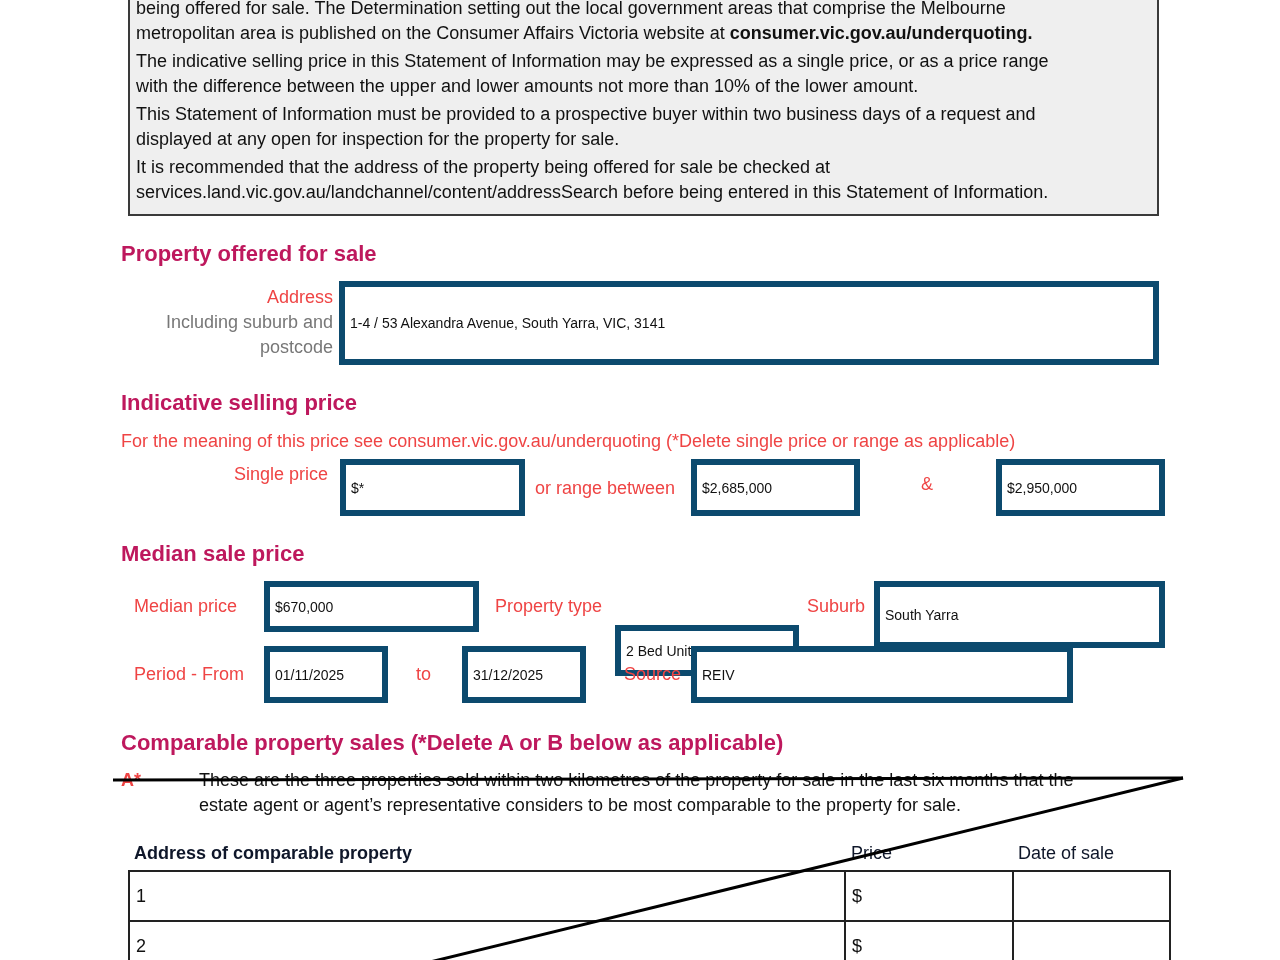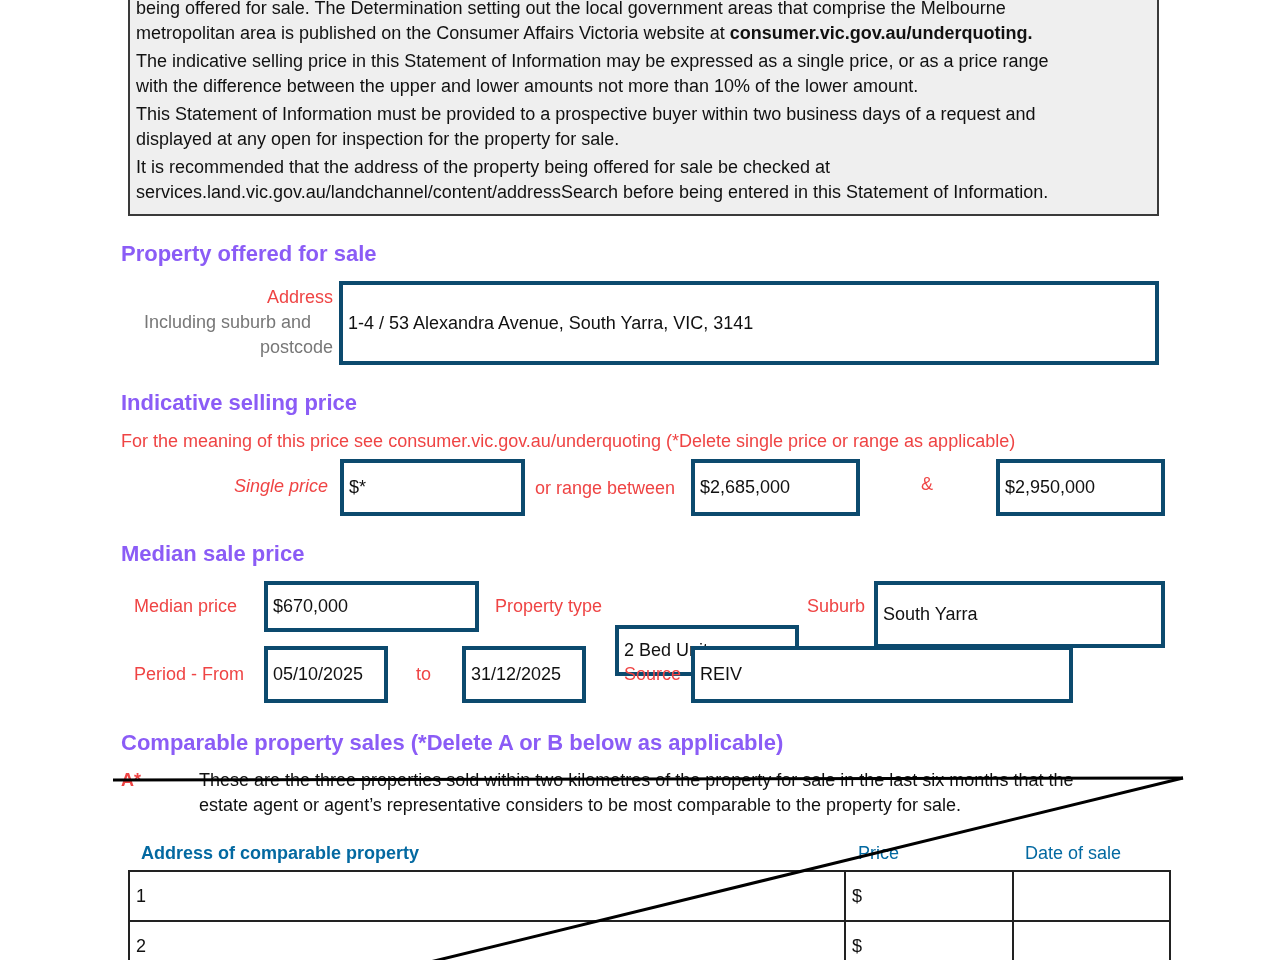--- a/index.html
+++ b/index.html
@@ -8,33 +8,33 @@
 
     
     .info-box {
       position: absolute; left: 128px; top: -4px; width: 1031px; height: 220px;
       background: #efefef; border: 2px solid #3a3a3a; border-top: none;
       padding: 0 6px;
     }
     .info-p { font-size: 18px; line-height: 25px; margin-bottom: 3px; }
     .info-p b { font-weight: bold; }
 
-    .section-title { position: absolute; font-size: 22px; font-weight: bold; color: #8b5cf6; }
+    .section-title { position: absolute; font-size: 22px; font-weight: bold; color: #be185d; }
     .label { position: absolute; font-size: 18px; color: #ef4444; white-space: nowrap; }
     .label.grey { color: #777777; }
     .box {
-      position: absolute; border: 4px solid #0c4a6e; background: #fff;
-      font-size: 18px; padding-left: 5px; display: flex; align-items: center; white-space: nowrap;
+      position: absolute; border: 6px solid #0c4a6e; background: #fff;
+      font-size: 14px; padding-left: 5px; display: flex; align-items: center; white-space: nowrap;
     }
 
     .para { position: absolute; font-size: 18px; line-height: 25px; color: #111; }
 
     table.comp { position: absolute; left: 128px; top: 870px; width: 1043px; border-collapse: collapse; }
     table.comp td { border: 2px solid #222; height: 50px; font-size: 18px; padding-left: 6px; vertical-align: middle; }
-    .thh { position: absolute; font-size: 18px; font-weight: bold; color: #0369a1; margin-left: 7px; }
+    .thh { position: absolute; font-size: 18px; font-weight: bold; color: #0f172a; }
     .thh.reg { font-weight: normal; }
     svg.strike { position: absolute; left: 0; top: 0; pointer-events: none; }
   </style>
 </head>
 <body>
 
 <div class="info-box">
   <p class="info-p" style="margin-top:0px;">
     <span>being offered for sale. The Determination setting out the local government areas that comprise the Melbourne</span><br>
     <span>metropolitan area is published on the Consumer Affairs Victoria website at </span><b>consumer.vic.gov.au/underquoting.</b>
@@ -48,43 +48,43 @@
     <span>displayed at any open for inspection for the property for sale.</span>
   </p>
   <p class="info-p">
     <span>It is recommended that the address of the property being offered for sale be checked at</span><br>
     <span>services.land.vic.gov.au/landchannel/content/addressSearch before being entered in this Statement of Information.</span>
   </p>
 </div>
 
 <div class="section-title" style="left:121px; top:241px;">Property offered for sale</div>
 <div class="label" style="right:947px; top:287px;">Address</div>
-<div class="label grey" style="right:969px; top:312px;margin-left:6px;">Including suburb and</div>
+<div class="label grey" style="right:947px; top:312px;margin-left:6px;">Including suburb and</div>
 <div class="label grey" style="right:947px; top:337px;">postcode</div>
 <div class="box" style="left:339px; top:281px; width:820px; height:84px;">1-4 / 53 Alexandra Avenue, South Yarra, VIC, 3141</div>
 
 <div class="section-title" style="left:121px; top:390px;">Indicative selling price</div>
 <div class="label" style="left:121px; top:431px;">For the meaning of this price see consumer.vic.gov.au/underquoting (*Delete single price or range as applicable)</div>
-<div class="label" style="left:234px; top:476px;font-style:italic;">Single price</div>
+<div class="label" style="left:234px; top:464px;">Single price</div>
 <div class="box" style="left:340px; top:459px; width:185px; height:57px;">$*</div>
 <div class="label" style="left:535px; top:478px;">or range between</div>
 <div class="box" style="left:691px; top:459px; width:169px; height:57px;">$2,685,000</div>
 <div class="label" style="left:921px; top:474px;">&amp;</div>
 <div class="box" style="left:996px; top:459px; width:169px; height:57px;">$2,950,000</div>
 
 <div class="section-title" style="left:121px; top:541px;">Median sale price</div>
 <div class="label" style="left:134px; top:596px;">Median price</div>
 <div class="box" style="left:264px; top:581px; width:215px; height:51px;">$670,000</div>
 <div class="label" style="left:495px; top:596px;">Property type</div>
 <div class="box" style="left:615px; top:581px; width:184px; height:51px;margin-top:44px;">2 Bed Units</div>
 <div class="label" style="left:807px; top:596px;">Suburb</div>
 <div class="box" style="left:874px; top:581px; width:291px; height:67px;">South Yarra</div>
 
 <div class="label" style="left:134px; top:664px;">Period - From</div>
-<div class="box" style="left:264px; top:646px; width:124px; height:57px;">05/10/2025</div>
+<div class="box" style="left:264px; top:646px; width:124px; height:57px;">01/11/2025</div>
 <div class="label" style="left:416px; top:664px;">to</div>
 <div class="box" style="left:462px; top:646px; width:124px; height:57px;">31/12/2025</div>
 <div class="label" style="left:624px; top:664px;">Source</div>
 <div class="box" style="left:691px; top:646px; width:382px; height:57px;">REIV</div>
 
 <div class="section-title" style="left:121px; top:730px;">Comparable property sales (*Delete A or B below as applicable)</div>
 <div class="label" style="left:121px; top:770px; font-weight:bold;">A*</div>
 <div class="para" style="left:199px; top:768px;">
   <span>These are the three properties sold within two kilometres of the property for sale in the last six months that the</span><br>
   <span>estate agent or agent’s representative considers to be most comparable to the property for sale.</span>

